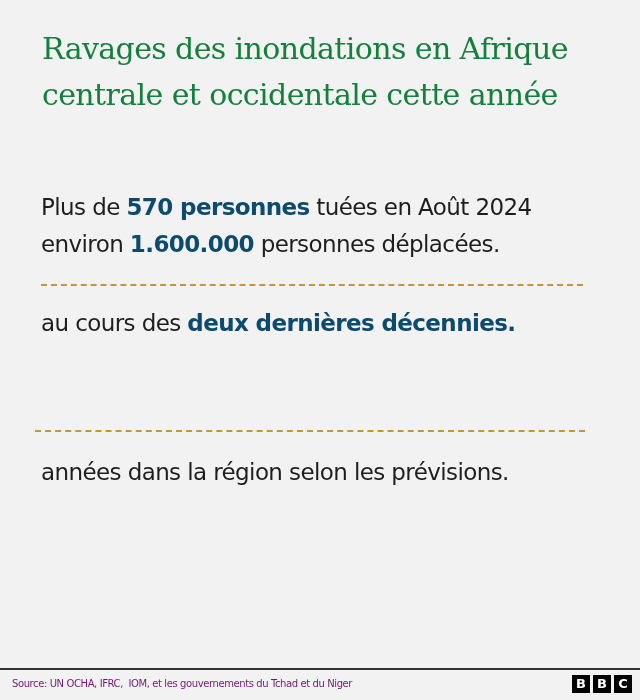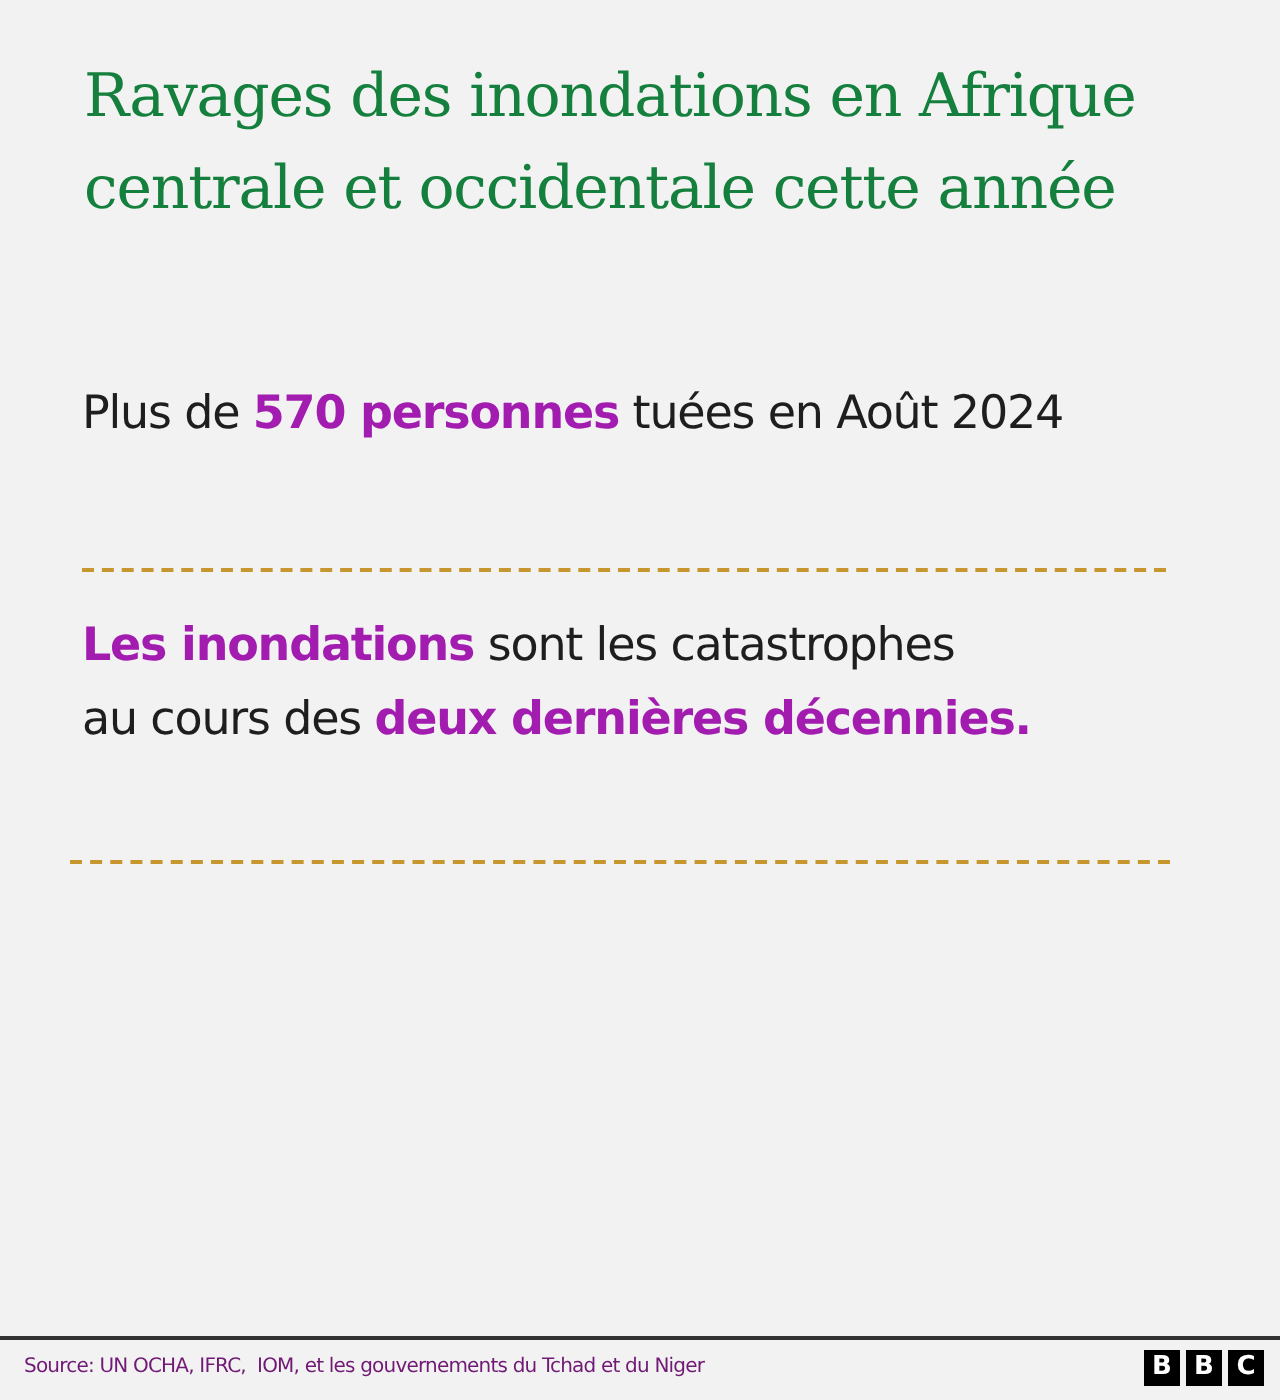--- a/index.html
+++ b/index.html
@@ -10,21 +10,21 @@
     .title {
       position: absolute; left: 42px; top: 26px; width: 590px;
       font-family: "DejaVu Serif", serif; font-size: 30px; line-height: 46px;
       color: #15803d; font-weight: normal; margin: 0; letter-spacing: -0.6px;
     }
     .block {
       position: absolute; left: 41px; width: 570px;
       font-family: "DejaVu Sans", sans-serif; font-size: 23px; line-height: 37px;
       color: #1e1e1e; letter-spacing: -0.6px;
     }
-    .hl { color: #a21caf; font-weight: bold; }
+    .hl { color: #0c4a6e; font-weight: bold; }
     .divider {
       position: absolute; height: 0; border-top: 2px dashed #c8962e;
     }
     .footer-line {
       position: absolute; left: 0; top: 668px; width: 640px; height: 2px; background: #333;
     }
     .source {
       position: absolute; left: 12px; top: 674px;
       font-family: "DejaVu Sans", sans-serif; font-size: 10px; line-height: 20px;
       color: #701a75; letter-spacing: -0.4px; white-space: pre;
@@ -40,36 +40,37 @@
   </style>
 </head>
 <body>
 
 <h1 class="title">Ravages des inondations en Afrique centrale et occidentale cette année</h1>
 
 <div class="block" style="top:189px;">
   <div>
     <span>Plus de </span><span class="hl">570 personnes</span><span> tuées en Août 2024</span>
   </div>
+  <div>
+    <span>environ </span><span class="hl">1.600.000</span><span> personnes déplacées.</span>
+  </div>
 </div>
 
 <div class="divider" style="left:41px; width:542px; top:284px;"></div>
 
 <div class="block" style="top:305px;">
-  <div>
-    <span class="hl">Les inondations</span><span> sont les catastrophes</span>
-  </div>
   <div>
     <span>au cours des </span><span class="hl">deux dernières décennies.</span>
   </div>
 </div>
 
 <div class="divider" style="left:35px; width:550px; top:430px;"></div>
 
 <div class="block" style="top:454px;">
+  <div>années dans la région selon les prévisions.</div>
 </div>
 
 <div class="footer-line"></div>
 <div class="source">Source: UN OCHA, IFRC,  IOM, et les gouvernements du Tchad et du Niger</div>
 <div class="bbc">
   <span>B</span>
   <span>B</span>
   <span>C</span>
 </div>
 

